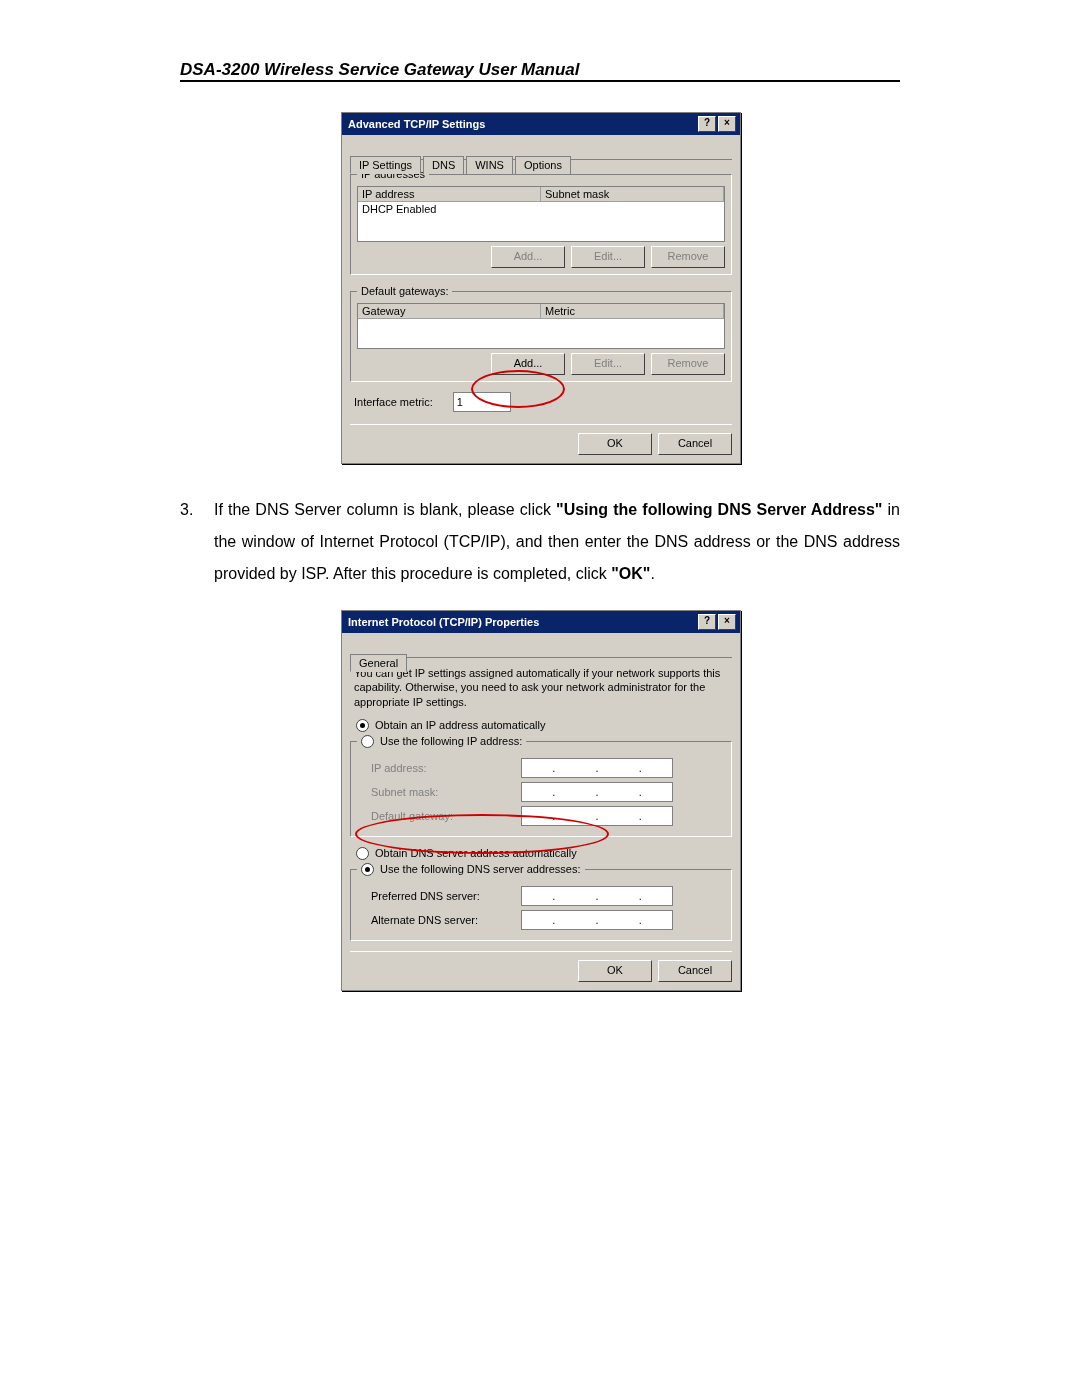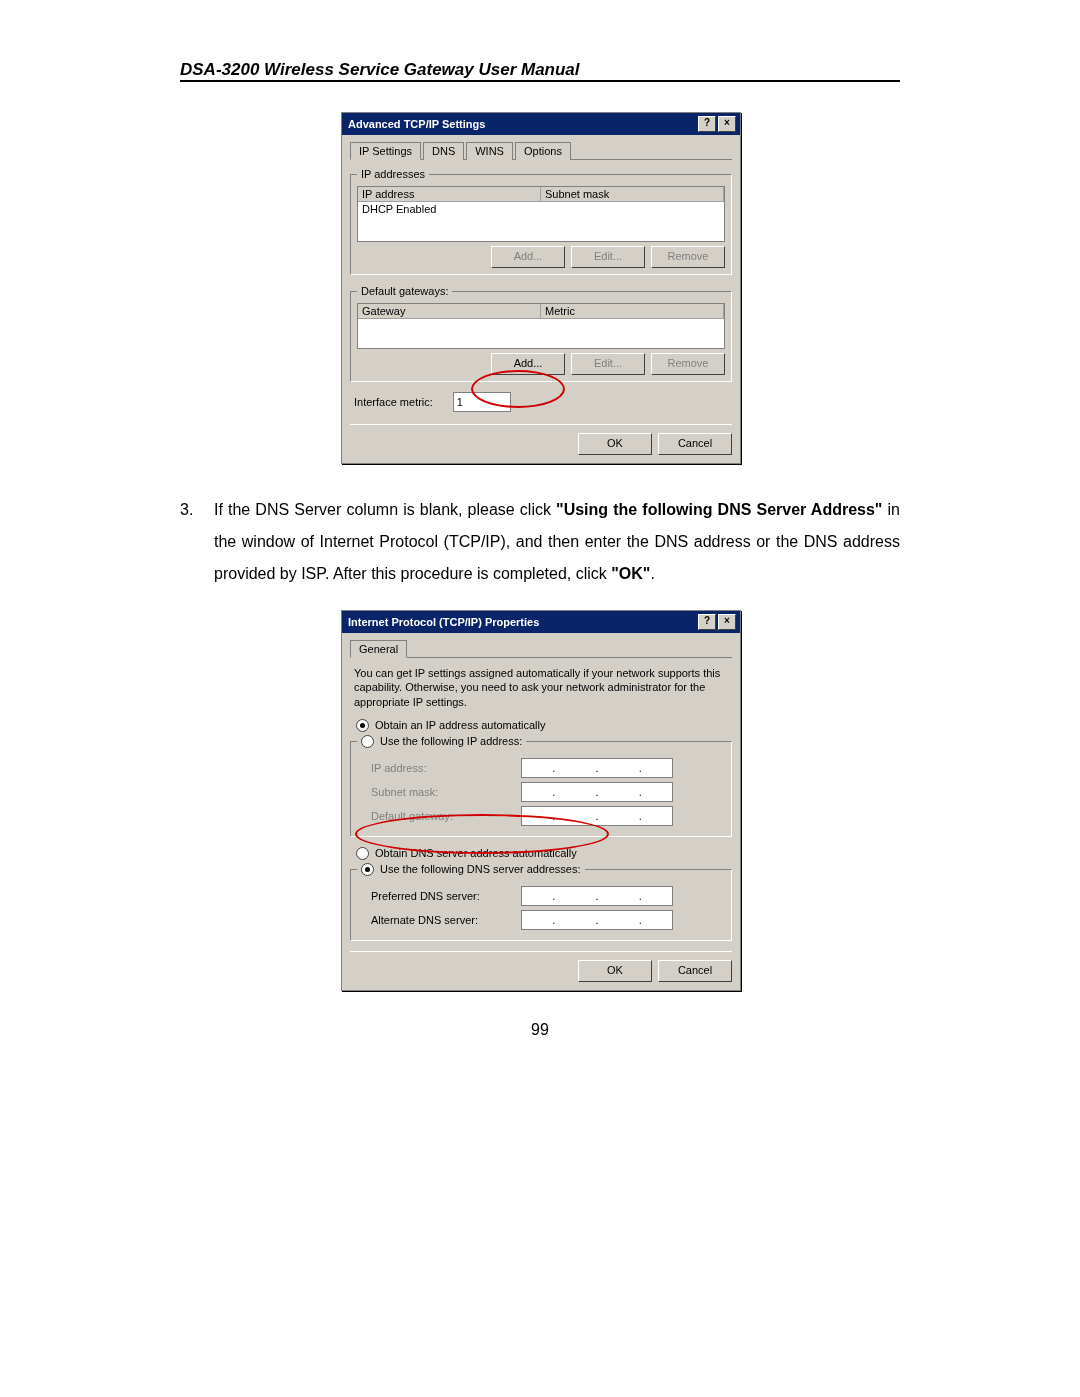--- a/index.html
+++ b/index.html
@@ -54,21 +54,21 @@
   }
   .dlg-body { padding: 6px 8px 8px 8px; }
   .tabs { display: flex; border-bottom: 1px solid #808080; margin-bottom: 8px; }
   .tab {
     padding: 2px 8px;
     border: 1px solid #808080;
     border-bottom: none;
     background: #d4d0c8;
     margin-right: 2px;
     position: relative;
-    top: 1px;
+    top: 15px;
   }
   .tab.active {
     background: #d4d0c8;
     border-bottom: 1px solid #d4d0c8;
     font-weight: normal;
   }
   fieldset {
     border: 1px solid #fff;
     border-top-color: #808080;
     border-left-color: #808080;
@@ -336,14 +336,13 @@
         <div class="bottom-btns">
           <div class="wbtn">OK</div>
           <div class="wbtn">Cancel</div>
         </div>
       </div>
     </div>
 
     <div class="circle" style="left:14px; top:204px; width:250px; height:36px; border-radius:50% / 50%;"></div>
   </div>
 
-  <div class="pagenum">99</div>
 </div>
 
 </body></html>

